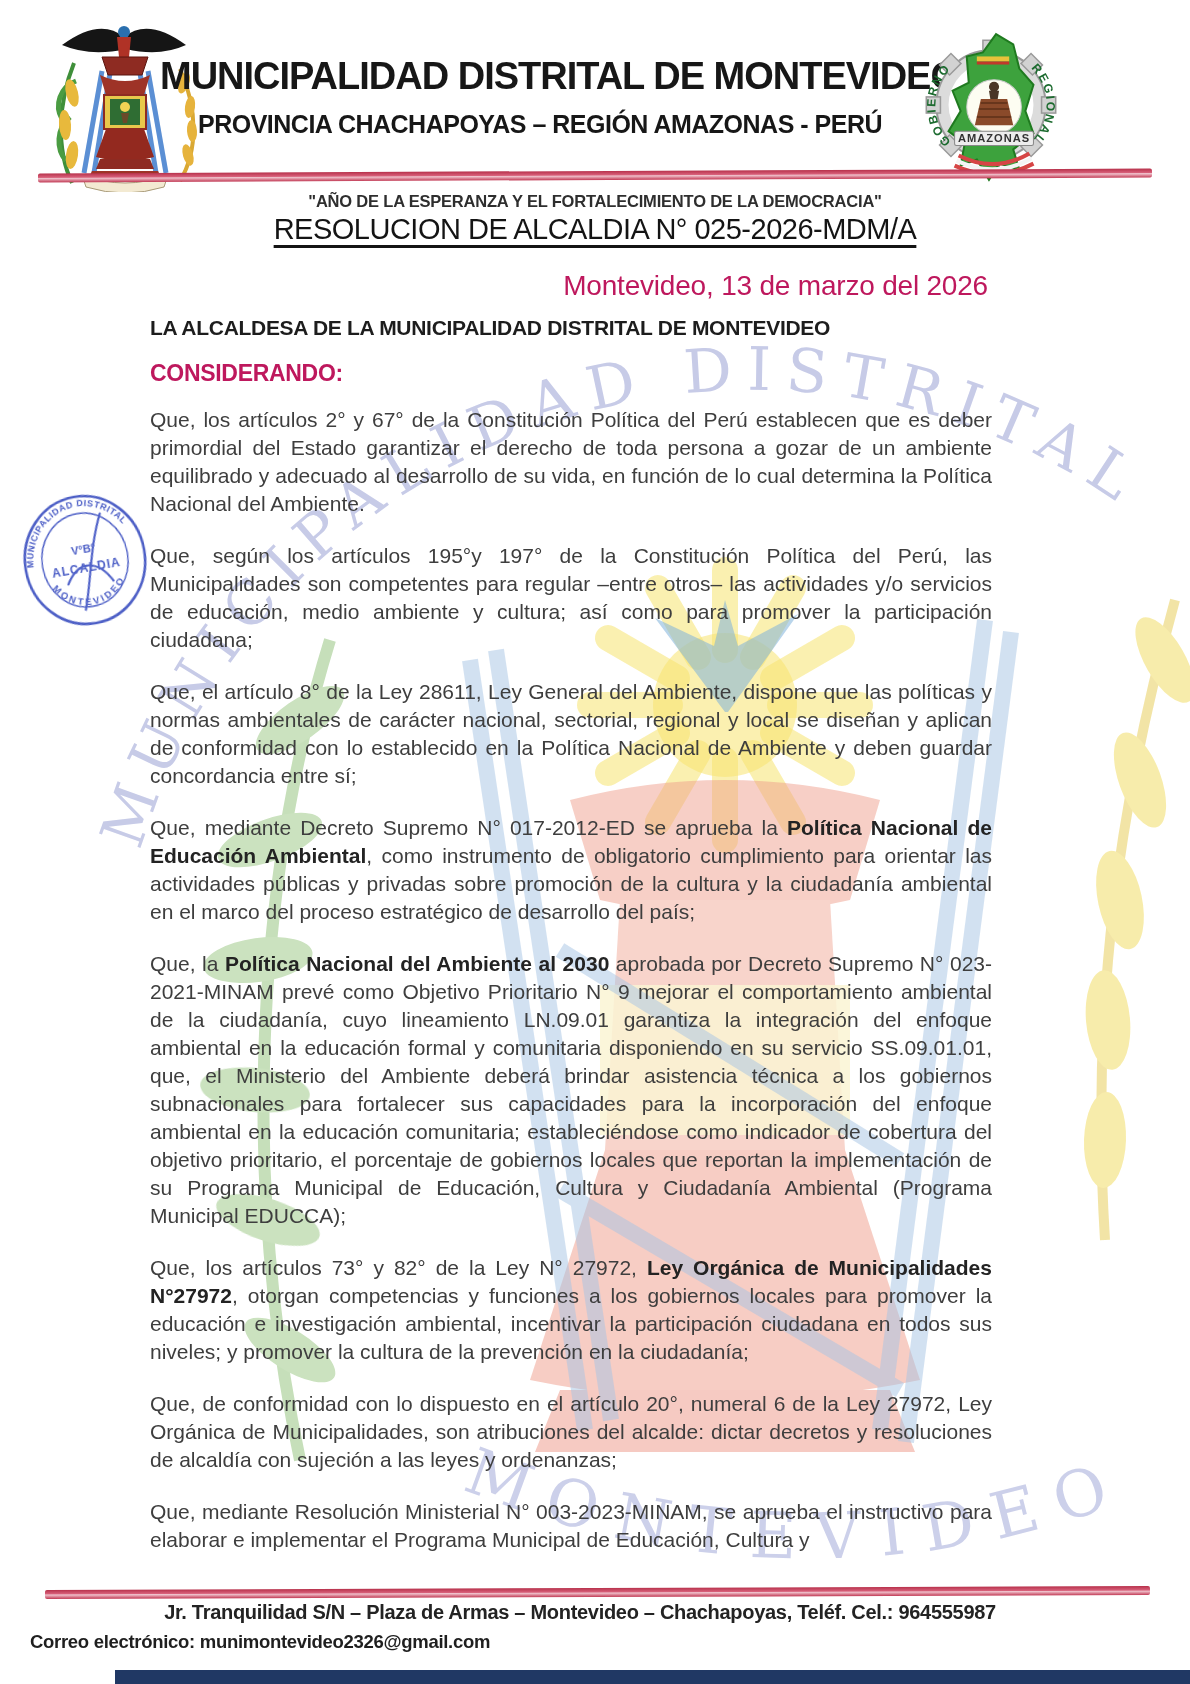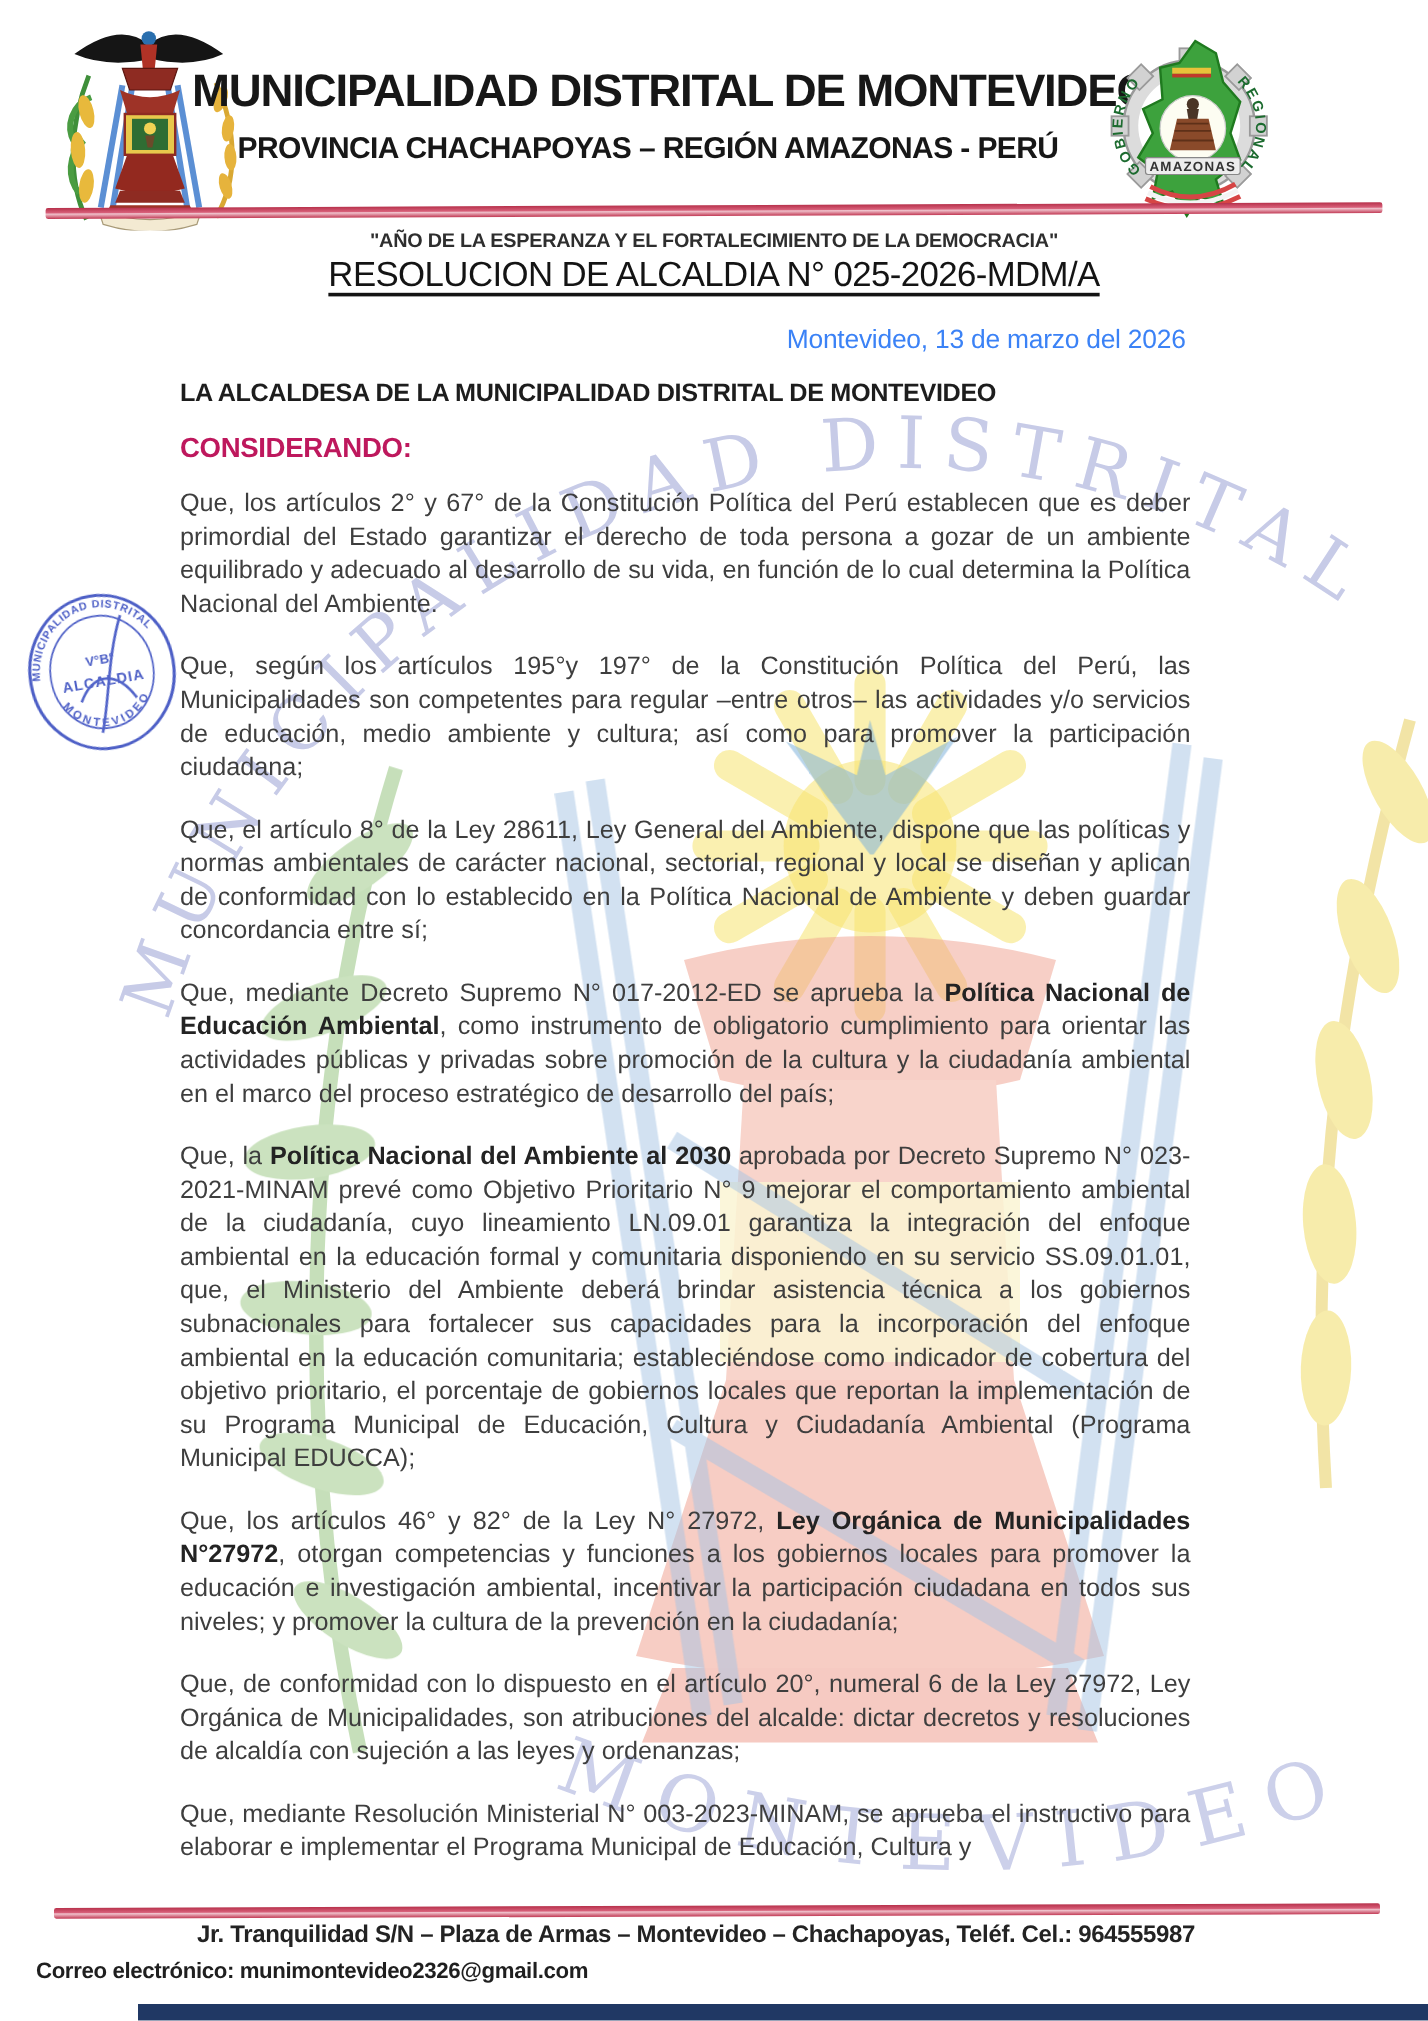--- a/index.html
+++ b/index.html
@@ -17,21 +17,21 @@
   .rule{position:absolute;height:9px;background:linear-gradient(180deg,#b7314b 0%,#d8607a 45%,#f0c3cd 55%,#c23a55 100%);border-radius:2px;}
   .rule-top{left:38px;top:171px;width:1114px;transform:rotate(-0.25deg);}
   .rule-bottom{left:45px;top:1588px;width:1105px;transform:rotate(-0.2deg);}
   
   .motto{position:absolute;left:30px;top:192px;width:1130px;text-align:center;
          font-size:16.5px;font-weight:bold;letter-spacing:-0.2px;color:#2e2e2e;}
   .res-title{position:absolute;left:30px;top:213px;width:1130px;text-align:center;}
   .res-title span{
     display:inline-block;font-size:29px;font-weight:normal;letter-spacing:-0.5px;color:#141414;
     text-decoration:underline;text-decoration-thickness:3px;text-underline-offset:6px;}
-  .dateline{position:absolute;right:202px;top:270px;font-size:22px;color:#3b82f6;letter-spacing:-0.2px;}
+  .dateline{position:absolute;right:202px;top:270px;font-size:28px;color:#be185d;letter-spacing:-0.2px;}
   .addressee{position:absolute;left:150px;top:316px;font-size:21px;font-weight:bold;color:#1d1d1d;letter-spacing:-0.3px;}
   .considerando{position:absolute;left:150px;top:360px;font-size:23px;font-weight:bold;color:#be185d;letter-spacing:-0.3px;}
   
   .body-text{
     position:absolute;left:150px;top:406px;width:842px;z-index:2;
     font-size:21px;line-height:28px;text-align:justify;color:#3e3e3e;}
   .body-text p{margin:0 0 24px 0;}
   .body-text p.mt-lg{margin-top:20px;}
   .body-text b{color:#232323;}
   
@@ -223,21 +223,21 @@
 
   <div class="addressee">LA ALCALDESA DE LA MUNICIPALIDAD DISTRITAL DE MONTEVIDEO</div>
   <div class="considerando">CONSIDERANDO:</div>
 
   <div class="body-text">
     <p><span>Que, los artículos 2° y 67° de la Constitución Política del Perú establecen que es deber primordial del Estado garantizar el derecho de toda persona a gozar de un ambiente equilibrado y adecuado al desarrollo de su vida, en función de lo cual determina la Política Nacional del Ambiente.</span><b></b><span></span></p>
     <p><span>Que, según los artículos 195°y 197° de la Constitución Política del Perú, las Municipalidades son competentes para regular –entre otros– las actividades y/o servicios de educación, medio ambiente y cultura; así como para promover la participación ciudadana;</span><b></b><span></span></p>
     <p><span>Que, el artículo 8° de la Ley 28611, Ley General del Ambiente, dispone que las políticas y normas ambientales de carácter nacional, sectorial, regional y local se diseñan y aplican de conformidad con lo establecido en la Política Nacional de Ambiente y deben guardar concordancia entre sí;</span><b></b><span></span></p>
     <p><span>Que, mediante Decreto Supremo N° 017-2012-ED se aprueba la </span><b>Política Nacional de Educación Ambiental</b><span>, como instrumento de obligatorio cumplimiento para orientar las actividades públicas y privadas sobre promoción de la cultura y la ciudadanía ambiental en el marco del proceso estratégico de desarrollo del país;</span></p>
     <p><span>Que, la </span><b>Política Nacional del Ambiente al 2030</b><span> aprobada por Decreto Supremo N° 023-2021-MINAM prevé como Objetivo Prioritario N° 9 mejorar el comportamiento ambiental de la ciudadanía, cuyo lineamiento LN.09.01 garantiza la integración del enfoque ambiental en la educación formal y comunitaria disponiendo en su servicio SS.09.01.01, que, el Ministerio del Ambiente deberá brindar asistencia técnica a los gobiernos subnacionales para fortalecer sus capacidades para la incorporación del enfoque ambiental en la educación comunitaria; estableciéndose como indicador de cobertura del objetivo prioritario, el porcentaje de gobiernos locales que reportan la implementación de su Programa Municipal de Educación, Cultura y Ciudadanía Ambiental (Programa Municipal EDUCCA);</span></p>
-    <p><span>Que, los artículos 46° y 82° de la Ley N° 27972, </span><b>Ley Orgánica de Municipalidades N°27972</b><span>, otorgan competencias y funciones a los gobiernos locales para promover la educación e investigación ambiental, incentivar la participación ciudadana en todos sus niveles; y promover la cultura de la prevención en la ciudadanía;</span></p>
+    <p><span>Que, los artículos 73° y 82° de la Ley N° 27972, </span><b>Ley Orgánica de Municipalidades N°27972</b><span>, otorgan competencias y funciones a los gobiernos locales para promover la educación e investigación ambiental, incentivar la participación ciudadana en todos sus niveles; y promover la cultura de la prevención en la ciudadanía;</span></p>
     <p><span>Que, de conformidad con lo dispuesto en el artículo 20°, numeral 6 de la Ley 27972, Ley Orgánica de Municipalidades, son atribuciones del alcalde: dictar decretos y resoluciones de alcaldía con sujeción a las leyes y ordenanzas;</span><b></b><span></span></p>
     <p class="mt-lg"><span>Que, mediante Resolución Ministerial N° 003-2023-MINAM, se aprueba el instructivo para elaborar e implementar el Programa Municipal de Educación, Cultura y</span><b></b><span></span></p>
   </div>
 
   <svg class="stamp" viewBox="0 0 130 140">
     <defs>
       <path id="st1" d="M 13 72 A 52 56 0 0 1 117 72"></path>
       <path id="st2" d="M 22 80 A 45 50 0 0 0 108 80"></path>
     </defs>
     <ellipse cx="65" cy="70" rx="60" ry="64" fill="none" stroke="#3a4ec0" stroke-width="2.6"></ellipse>

